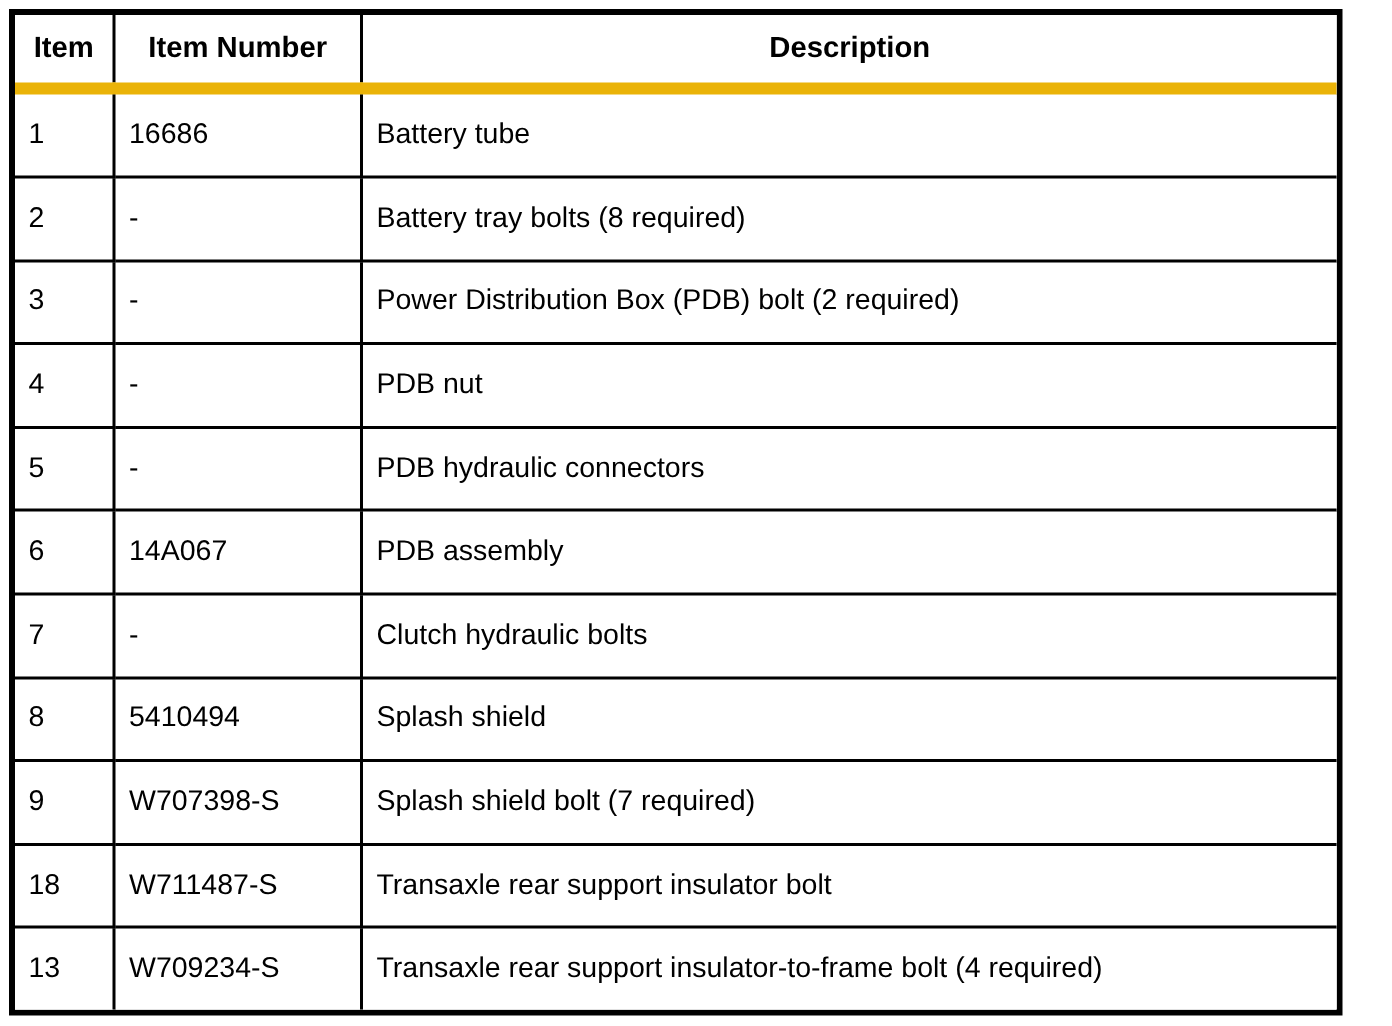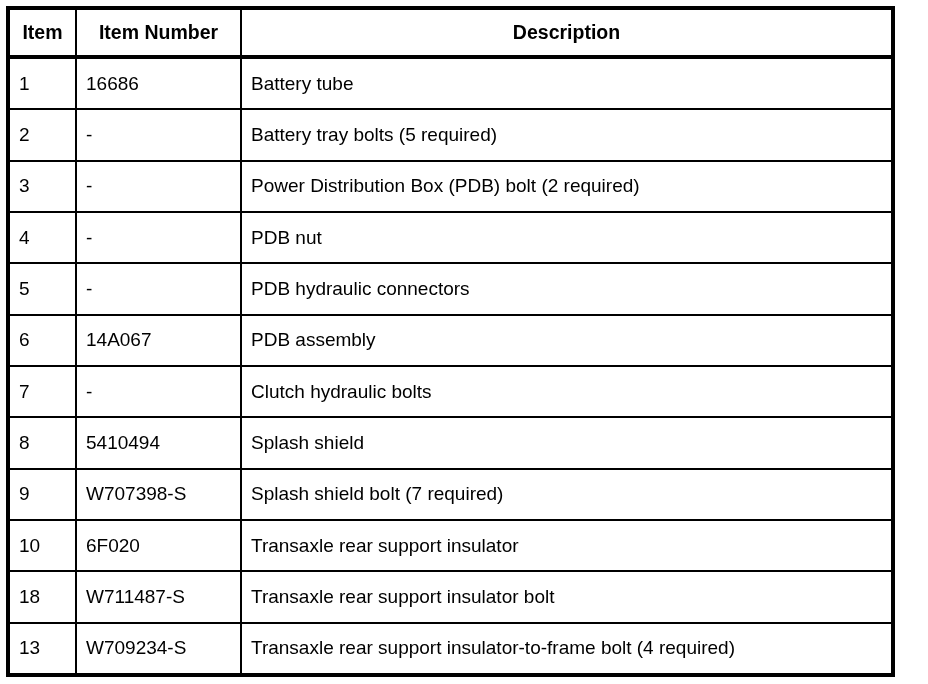--- a/index.html
+++ b/index.html
@@ -58,21 +58,21 @@
   }
 
   
   table.parts-table thead th {
     font-weight: bold;
     text-align: center;
     height: 45px;
     font-size: 19.5px;
   }
   table.parts-table thead tr {
-    border-bottom: 4px solid #eab308;
+    border-bottom: 8px solid #eab308;
   }
   table.parts-table thead th {
     border-bottom: 4px solid #000000;
   }
 
   
   table.parts-table tbody td {
     height: 48px;
     text-align: left;
     font-weight: normal;
@@ -101,21 +101,21 @@
     </thead>
     <tbody id="table-body">
         <tr>
           <td class="c-item">1</td>
           <td class="c-part">16686</td>
           <td class="c-desc">Battery tube</td>
         </tr>
         <tr>
           <td class="c-item">2</td>
           <td class="c-part">-</td>
-          <td class="c-desc">Battery tray bolts (5 required)</td>
+          <td class="c-desc">Battery tray bolts (8 required)</td>
         </tr>
         <tr>
           <td class="c-item">3</td>
           <td class="c-part">-</td>
           <td class="c-desc">Power Distribution Box (PDB) bolt (2 required)</td>
         </tr>
         <tr>
           <td class="c-item">4</td>
           <td class="c-part">-</td>
           <td class="c-desc">PDB nut</td>
@@ -139,25 +139,20 @@
           <td class="c-item">8</td>
           <td class="c-part">5410494</td>
           <td class="c-desc">Splash shield</td>
         </tr>
         <tr>
           <td class="c-item">9</td>
           <td class="c-part">W707398-S</td>
           <td class="c-desc">Splash shield bolt (7 required)</td>
         </tr>
         <tr>
-          <td class="c-item">10</td>
-          <td class="c-part">6F020</td>
-          <td class="c-desc">Transaxle rear support insulator</td>
-        </tr>
-        <tr>
           <td class="c-item">18</td>
           <td class="c-part">W711487-S</td>
           <td class="c-desc">Transaxle rear support insulator bolt</td>
         </tr>
         <tr>
           <td class="c-item">13</td>
           <td class="c-part">W709234-S</td>
           <td class="c-desc">Transaxle rear support insulator-to-frame bolt (4 required)</td>
         </tr>
       </tbody>

